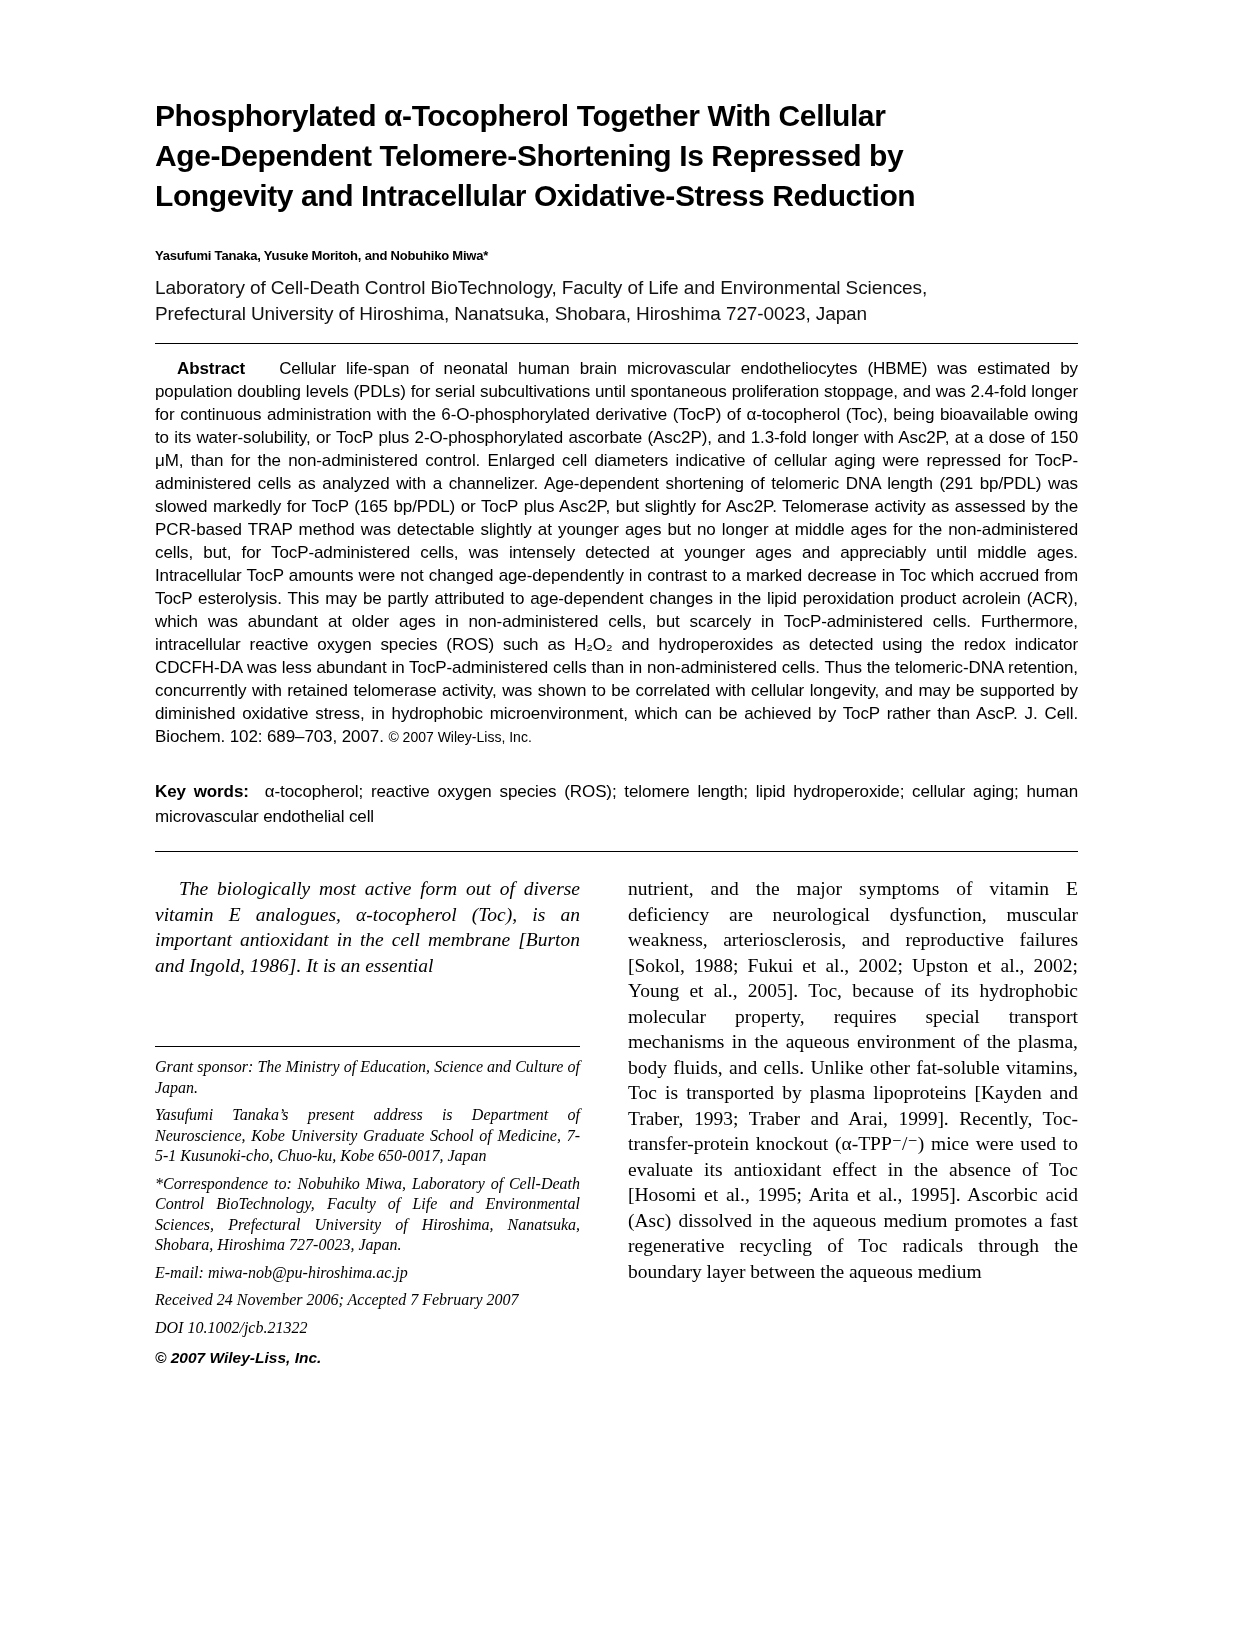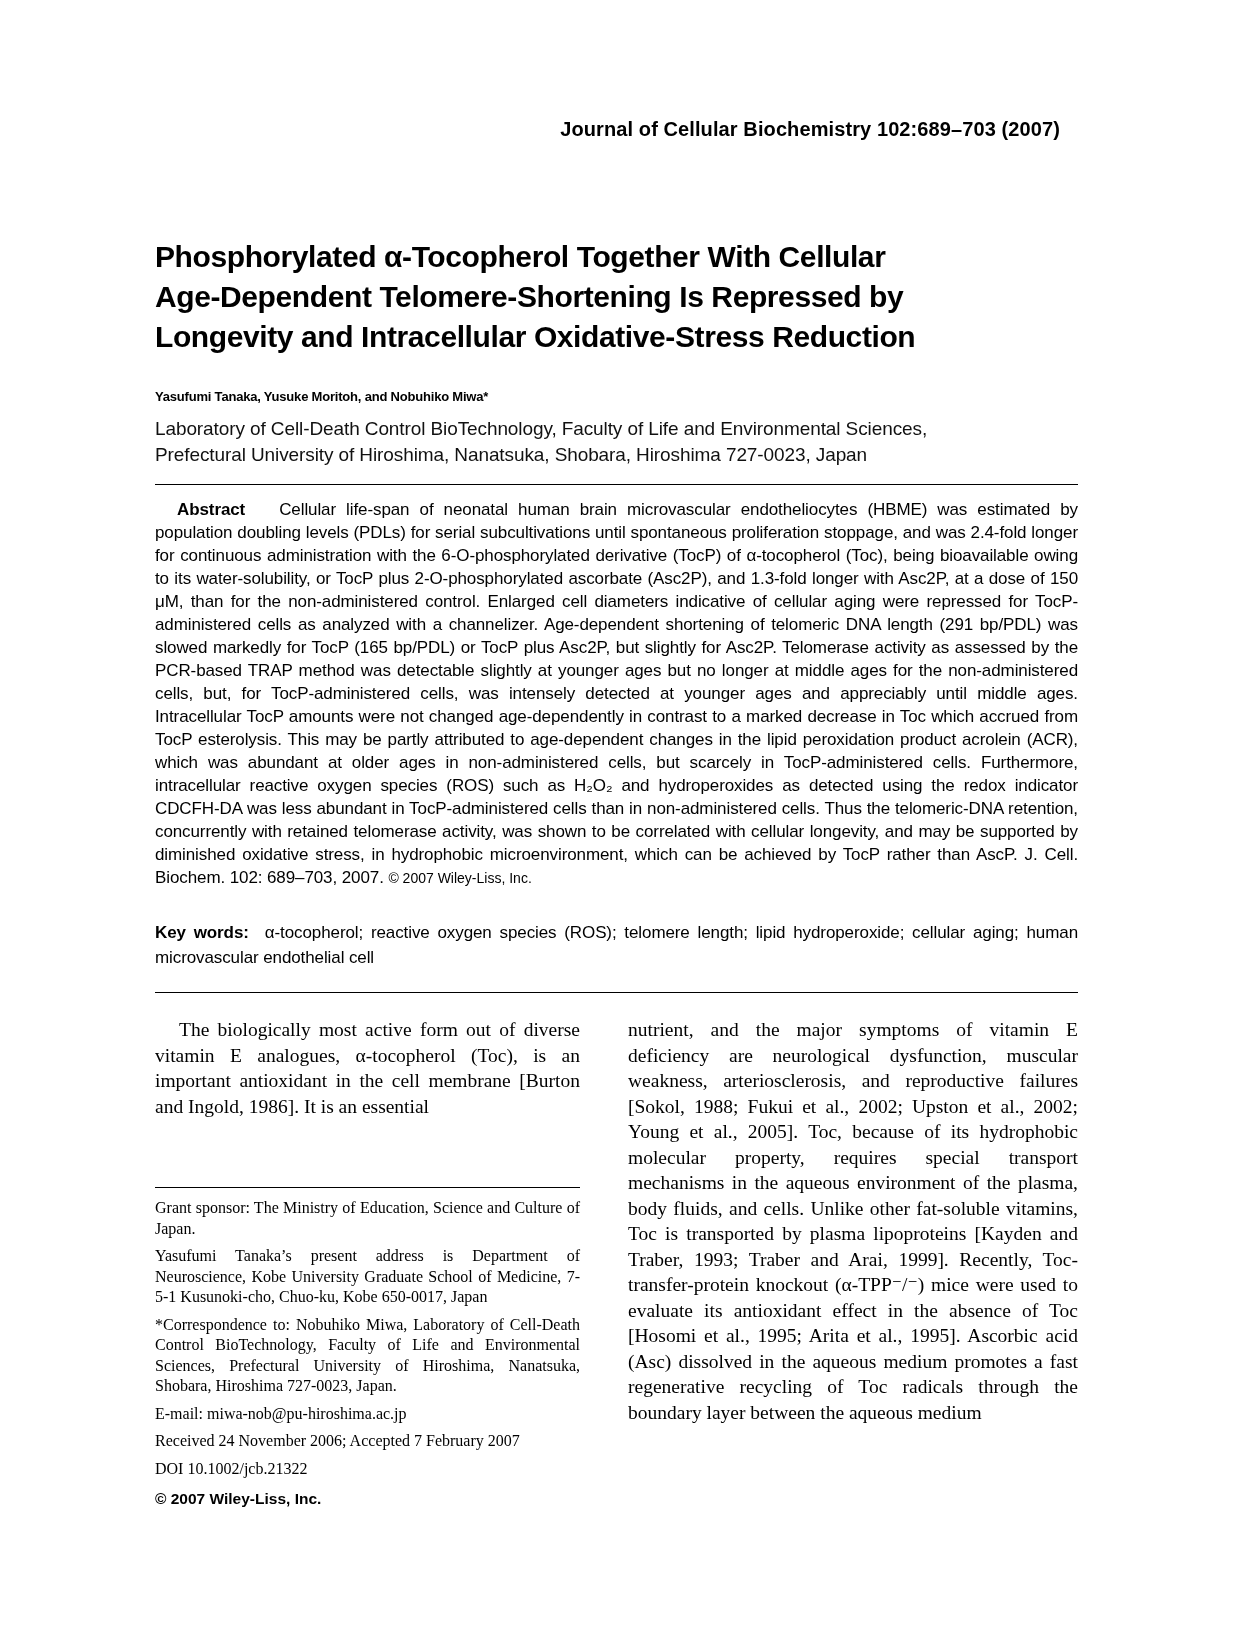--- a/index.html
+++ b/index.html
@@ -75,21 +75,21 @@
     text-align: justify;
     letter-spacing: -0.1px;
   }
   .kw-label { font-weight: 700; padding-right: 16px; }
 
   .columns {
     margin-top: 24px;
     display: flex;
     gap: 48px;
   }
-  .col-left { width: 425px; flex: 0 0 425px; display: flex; flex-direction: column; }
+  .col-left { width: 425px; flex: 0 0 425px; display: flex; flex-direction: column; font-style: italic; }
   .col-right { flex: 1; }
 
   .body-par {
     margin: 0;
     font-family: "Liberation Serif", "DejaVu Serif", serif;
     font-size: 19.5px;
     line-height: 25.5px;
     text-align: justify;
   }
   .indent { text-indent: 24px; }
@@ -109,23 +109,20 @@
     font-size: 15.5px !important;
     margin-top: 10px !important;
     text-align: left !important;
   }
 </style>
 </head>
 <body>
 
 <div class="page">
 
-  <div class="journal-header">
-    <span>Journal of Cellular Biochemistry 102:689–703 (2007)</span>
-  </div>
 
   <h1 class="title">
     <div class="tline">Phosphorylated α-Tocopherol Together With Cellular</div>
     <div class="tline">Age-Dependent Telomere-Shortening Is Repressed by</div>
     <div class="tline">Longevity and Intracellular Oxidative-Stress Reduction</div>
   </h1>
 
   <div class="authors">Yasufumi Tanaka, Yusuke Moritoh, and Nobuhiko Miwa*</div>
 
   <div class="affiliation">

